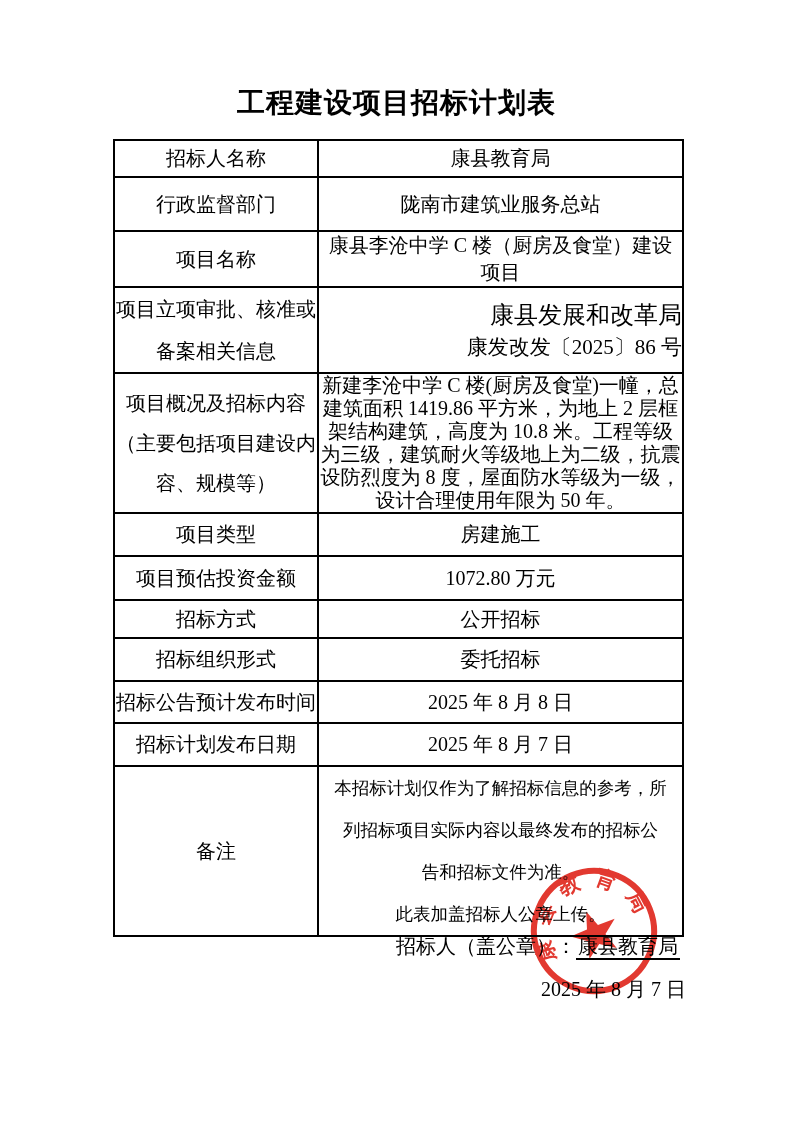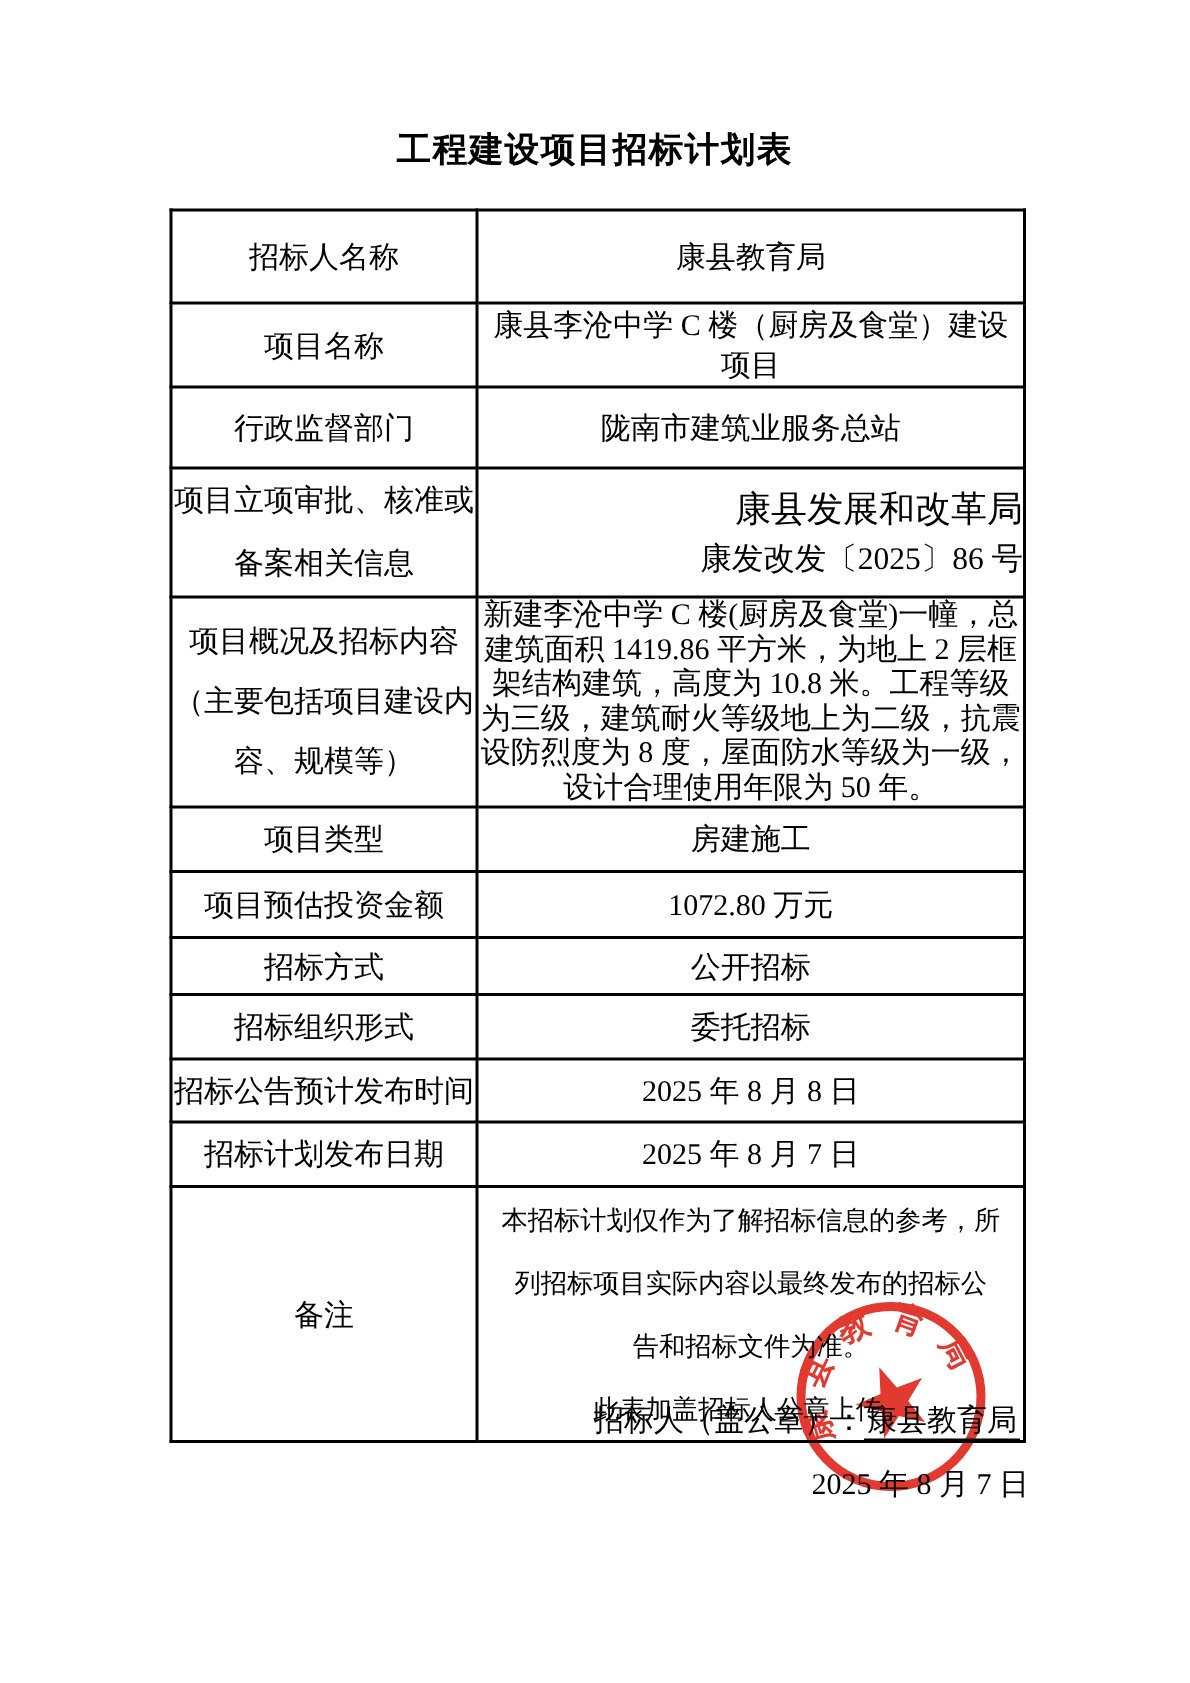--- a/index.html
+++ b/index.html
@@ -11,21 +11,21 @@
     color: #000000;
     font-family: "Liberation Serif", "DejaVu Serif", serif;
     overflow: hidden;
   }
   .doc-title {
     position: absolute;
     top: 84px;
     left: 0;
     width: 100%;
     text-align: center;
-    font-size: 23px;
+    font-size: 28px;
     font-weight: 700;
     letter-spacing: 1px;
     margin: 0;
   }
   table.doc-table {
     position: absolute;
     left: 113px;
     top: 139px;
     width: 569px;
     border-collapse: collapse;
@@ -89,31 +89,31 @@
 <div class="page">
 
   <h1 class="doc-title">工程建设项目招标计划表</h1>
 
   <table class="doc-table">
     <colgroup>
       <col style="width:204px">
       <col style="width:365px">
     </colgroup>
     <tbody>
-      <tr style="height:62px;padding-left:44px;">
+      <tr style="height:37px;padding-left:44px;">
         <td>招标人名称</td>
         <td>康县教育局</td>
+      </tr>
+      <tr style="height:54px;">
+        <td>行政监督部门</td>
+        <td>陇南市建筑业服务总站</td>
       </tr>
       <tr style="height:53px;">
         <td>项目名称</td>
         <td>康县李沧中学 C 楼（厨房及食堂）建设项目</td>
-      </tr>
-      <tr style="height:54px;">
-        <td>行政监督部门</td>
-        <td>陇南市建筑业服务总站</td>
       </tr>
       <tr style="height:83px;margin-left:17px;">
         <td class="lh42">
           <div>项目立项审批、核准或</div>
           <div>备案相关信息</div>
         </td>
         <td class="approval-value">
           <div class="l1">康县发展和改革局</div>
           <div class="l2">康发改发〔2025〕86 号</div>
         </td>

